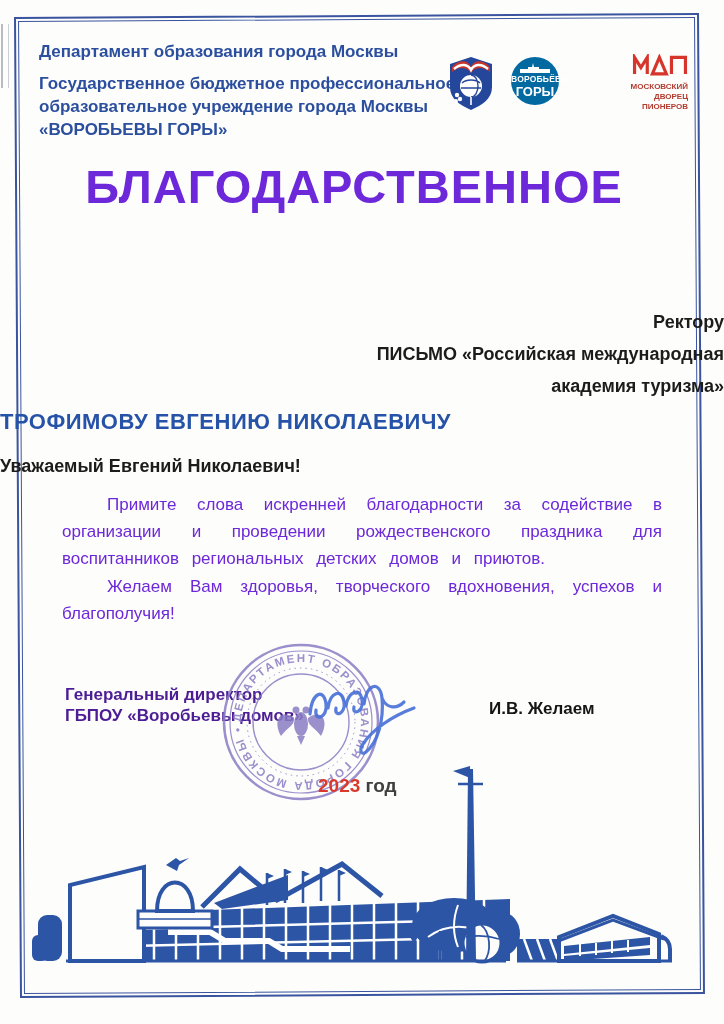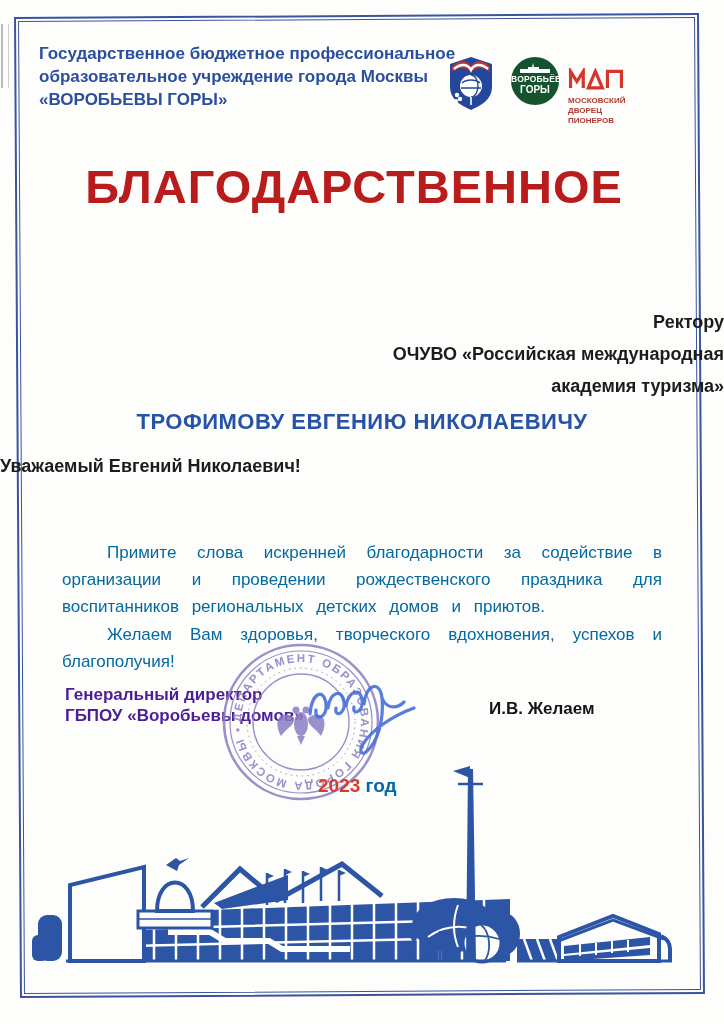--- a/index.html
+++ b/index.html
@@ -21,63 +21,64 @@
     position:absolute;left:1px;top:24px;width:5px;height:64px;
     border-left:2px solid #8d939c;border-right:1.5px solid #aab0b8;opacity:.6;
   }
   
   .org-block{position:absolute;left:39px;top:42px;color:#2b4f9e;font-weight:bold;}
   .org-block .dept{font-size:17px;margin:0 0 10px 0;}
   .org-block .org-line{font-size:17px;line-height:23px;}
   .logos{position:absolute;left:447px;top:52px;width:240px;height:70px;}
   .logo-shield{position:absolute;left:0;top:3px;}
   .logo-circle{position:absolute;left:64px;top:5px;width:48px;height:48px;border-radius:50%;
-    background:#14532d;color:#fff;text-align:center;font-weight:bold;}
+    background:#0369a1;color:#fff;text-align:center;font-weight:bold;}
   .logo-circle .sil{display:block;margin:6px auto 0;}
   .logo-circle .l1{display:block;font-size:8.5px;letter-spacing:.2px;margin-top:1px;}
-  .logo-circle .l2{display:block;font-size:10px;}
-  .logo-mdp{position:absolute;left:121px;top:16px;width:120px;}
+  .logo-circle .l2{display:block;font-size:13px;}
+  .logo-mdp{position:absolute;left:121px;top:2px;width:120px;text-align:right;}
   .logo-mdp .caption{color:#b23b30;font-weight:bold;font-size:8px;line-height:10px;margin-top:2px;}
   
-  .title{position:absolute;left:0;right:16px;top:163px;text-align:center;color:#b91c1c;
+  .title{position:absolute;left:0;right:16px;top:163px;text-align:center;color:#6d28d9;
     font-weight:bold;font-size:47px;line-height:48px;letter-spacing:1px;}
   
   .addressee{position:absolute;left:0;right:0;top:306px;text-align:right;color:#1c1c1c;
     font-weight:bold;font-size:18px;line-height:32px;}
-  .addr-name{position:absolute;left:0;right:0;top:409px;text-align:center;color:#2653a8;
+  .addr-name{position:absolute;left:0;right:0;top:409px;color:#2653a8;
     font-weight:bold;font-size:22px;letter-spacing:.5px;}
   .greeting{position:absolute;left:0;right:0;top:456px;text-align:left;color:#1c1c1c;
     font-weight:bold;font-size:18px;}
   
-  .body-text{position:absolute;left:62px;top:491px;width:600px;color:#0369a1;
-    font-size:17px;line-height:27.2px;text-align:justify;word-spacing:8px;margin-top:48px;}
+  .body-text{position:absolute;left:62px;top:491px;width:600px;color:#6d28d9;
+    font-size:17px;line-height:27.2px;text-align:justify;word-spacing:8px;}
   .body-text p{margin:0;text-indent:45px;}
   
   .sig-left{position:absolute;left:65px;top:684px;color:#4c1d95;font-weight:bold;
     font-size:17px;line-height:21px;}
   .sig-name{position:absolute;left:489px;top:699px;color:#151515;font-weight:bold;font-size:17px;}
   .stamp{position:absolute;left:201px;top:622px;width:200px;height:200px;opacity:.85;}
   .autograph{position:absolute;left:300px;top:648px;width:130px;height:130px;}
   .year{position:absolute;left:318px;top:775px;font-weight:bold;font-size:19px;}
   .year .num{color:#d93a2c;}
-  .year .word{color:#0369a1;}
+  .year .word{color:#404040;}
   
   .building{position:absolute;left:30px;top:753px;width:664px;height:225px;}
 </style>
 </head>
 <body>
 
 <div class="page">
 
   <div class="frame-outer">
     <div class="frame-inner"></div>
   </div>
   <div class="scan-mark"></div>
 
   <div class="org-block">
+    <p class="dept">Департамент образования города Москвы</p>
     <div class="org-line">Государственное бюджетное профессиональное</div>
     <div class="org-line">образовательное учреждение города Москвы</div>
     <div class="org-line">«ВОРОБЬЕВЫ ГОРЫ»</div>
   </div>
 
   <div class="logos">
     <svg class="logo-shield" width="48" height="56" viewBox="0 0 48 56">
       <path d="M24,2 L45,9 V32 C45,44 35,50 24,55 C13,50 3,44 3,32 V9 Z" fill="#24479b"></path>
       <path d="M5,12 C13,4 21,5 24,12 L24,18 C20,12 12,11 5,17 Z" fill="#c8332b"></path>
       <path d="M43,12 C35,4 27,5 24,12 L24,18 C28,12 36,11 43,17 Z" fill="#c8332b"></path>
@@ -114,21 +115,21 @@
       
     </div>
   </div>
 
   <div class="title">
     <div>БЛАГОДАРСТВЕННОЕ</div>
   </div>
 
   <div class="addressee">
     <div>Ректору</div>
-    <div>ОЧУВО «Российская международная</div>
+    <div>ПИСЬМО «Российская международная</div>
     <div>академия туризма»</div>
   </div>
   <div class="addr-name">ТРОФИМОВУ ЕВГЕНИЮ НИКОЛАЕВИЧУ</div>
   <div class="greeting">Уважаемый Евгений Николаевич!</div>
 
   <div class="body-text">
     <p>Примите слова искренней благодарности за содействие в организации и проведении рождественского праздника для воспитанников региональных детских домов и приютов.</p>
     <p>Желаем Вам здоровья, творческого вдохновения, успехов и благополучия!</p>
   </div>
 

